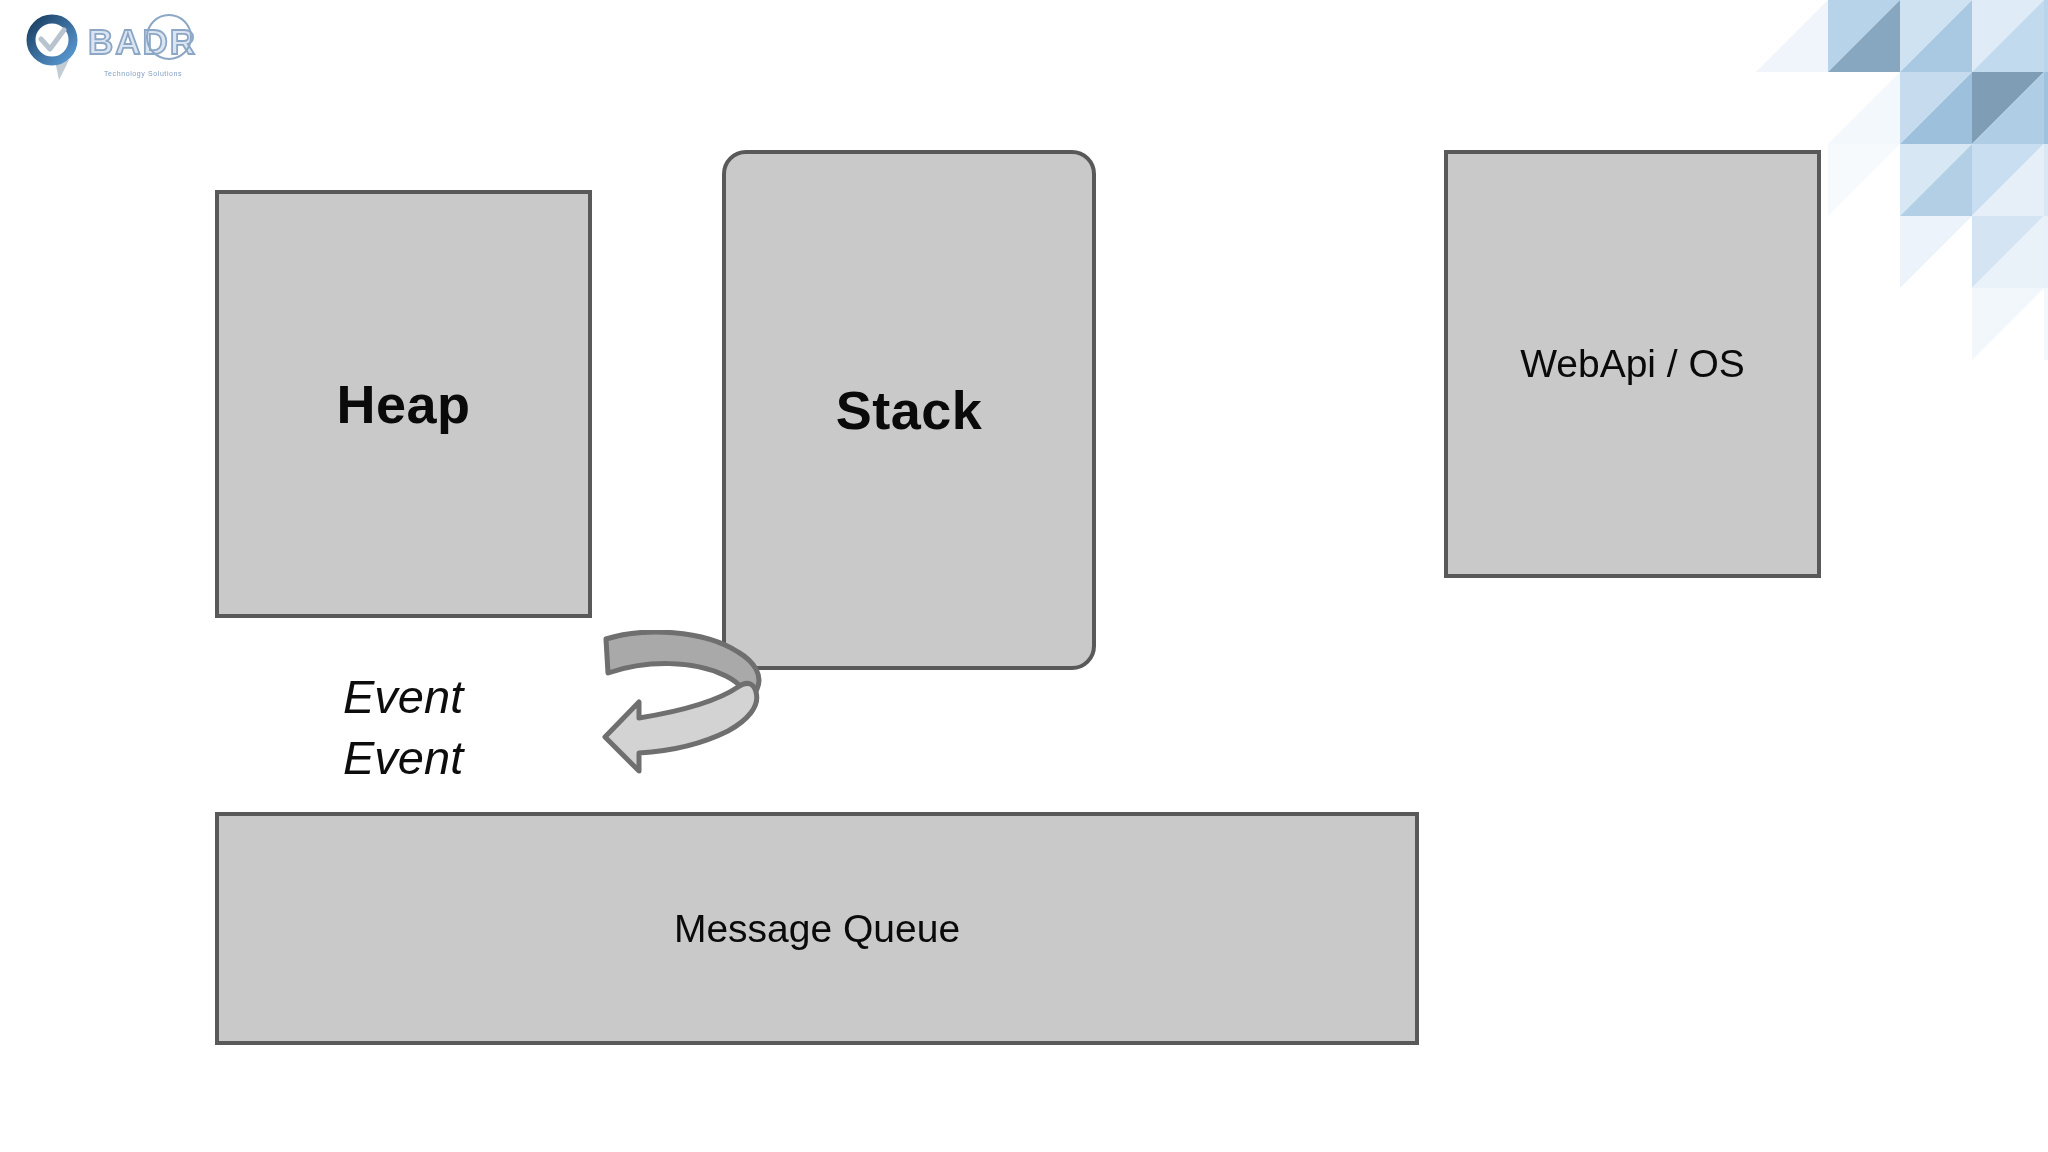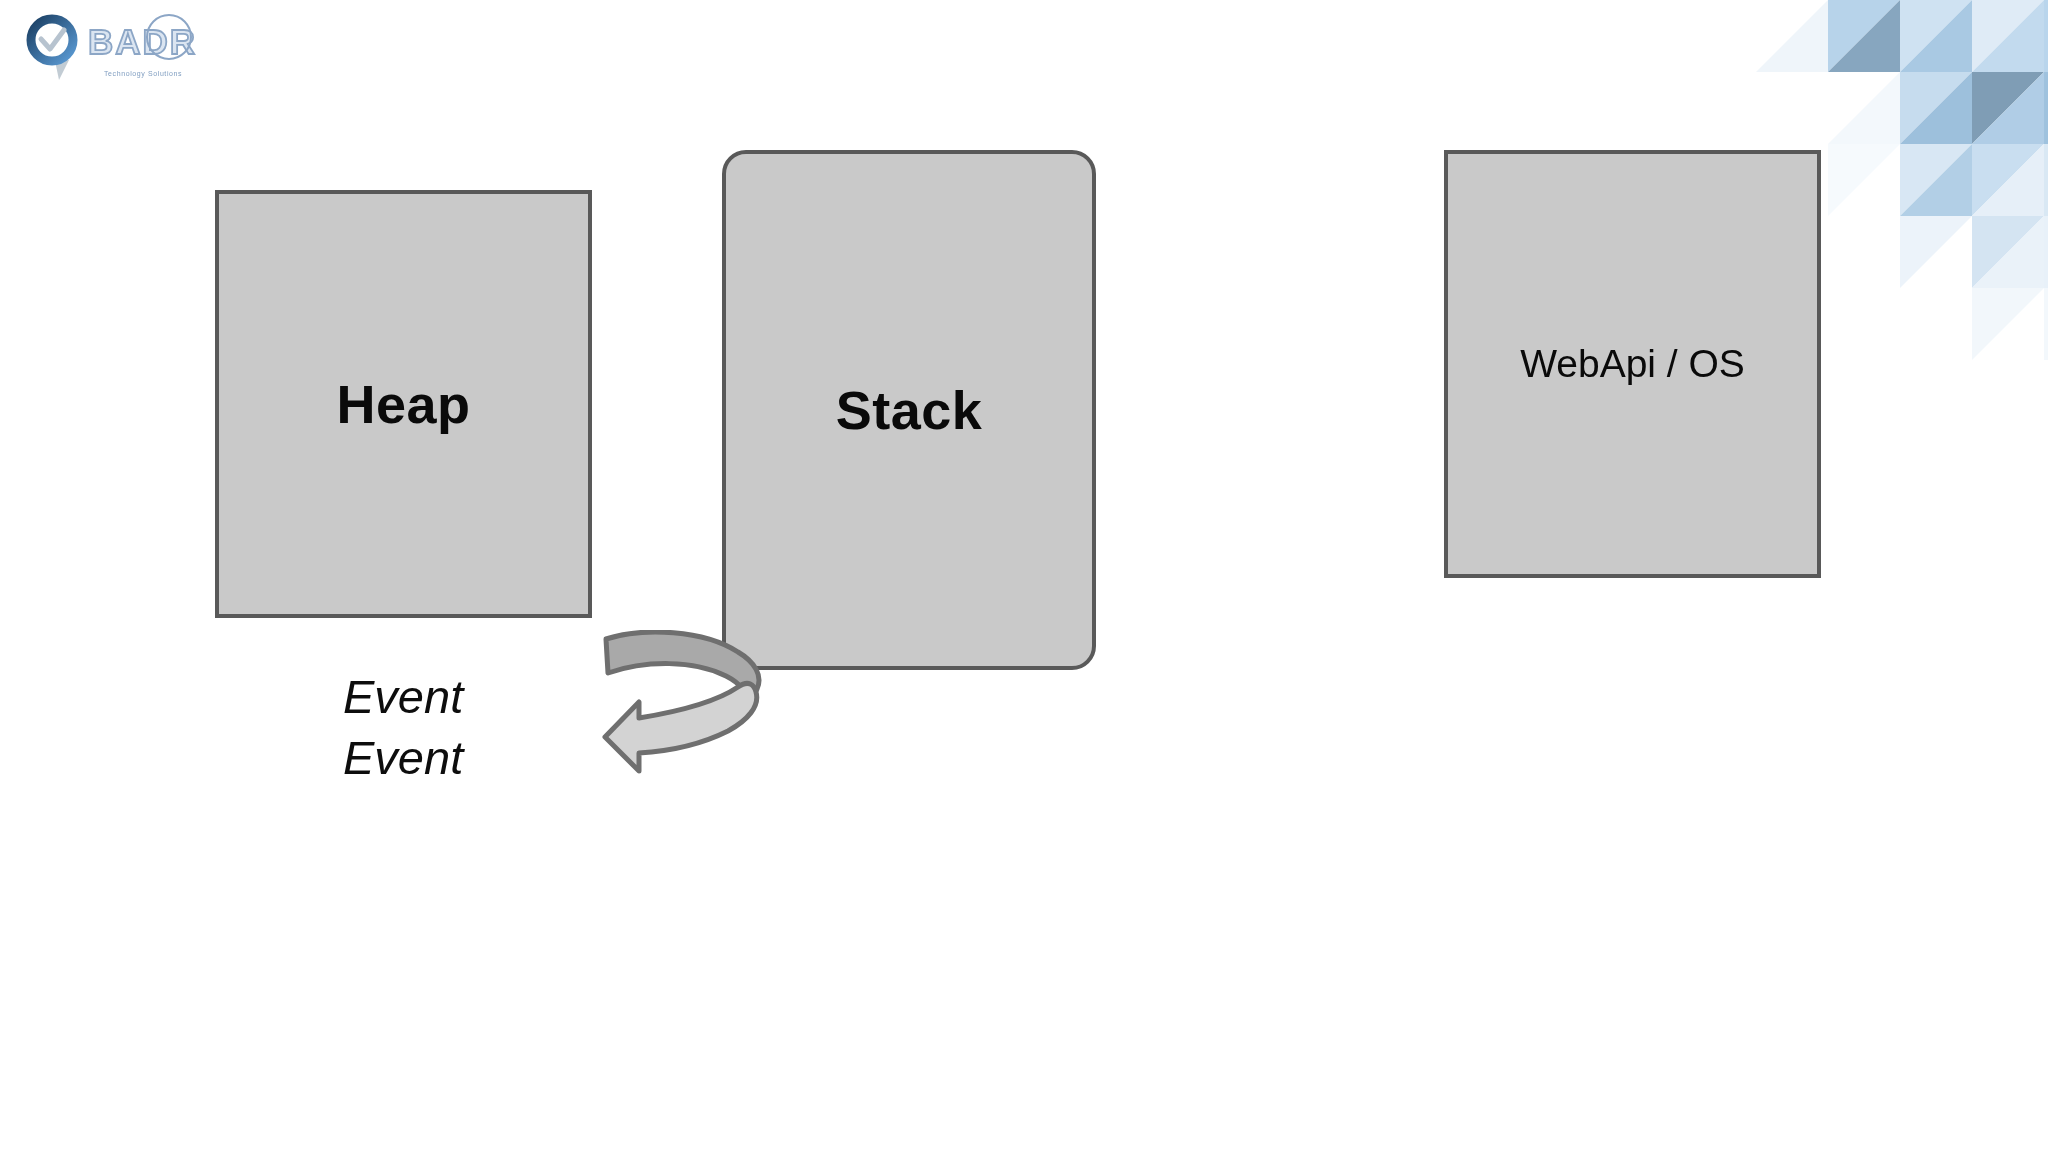--- a/index.html
+++ b/index.html
@@ -104,20 +104,23 @@
   </div>
 
   <div class="box box-stack">
     <span class="lbl-bold">Stack</span>
   </div>
 
   <div class="box box-webapi">
     <span class="lbl-reg">WebApi / OS</span>
   </div>
 
+  <div class="box box-mq">
+    <span class="lbl-reg">Message Queue</span>
+  </div>
 
   <div class="event-loop-label">
     <span>Event</span>
     <span>Event</span>
   </div>
 
   <svg id="loop-arrow" viewBox="0 0 176 148">
 
     <path d="M 10 9
              C 48 -3 108 0 142 22

